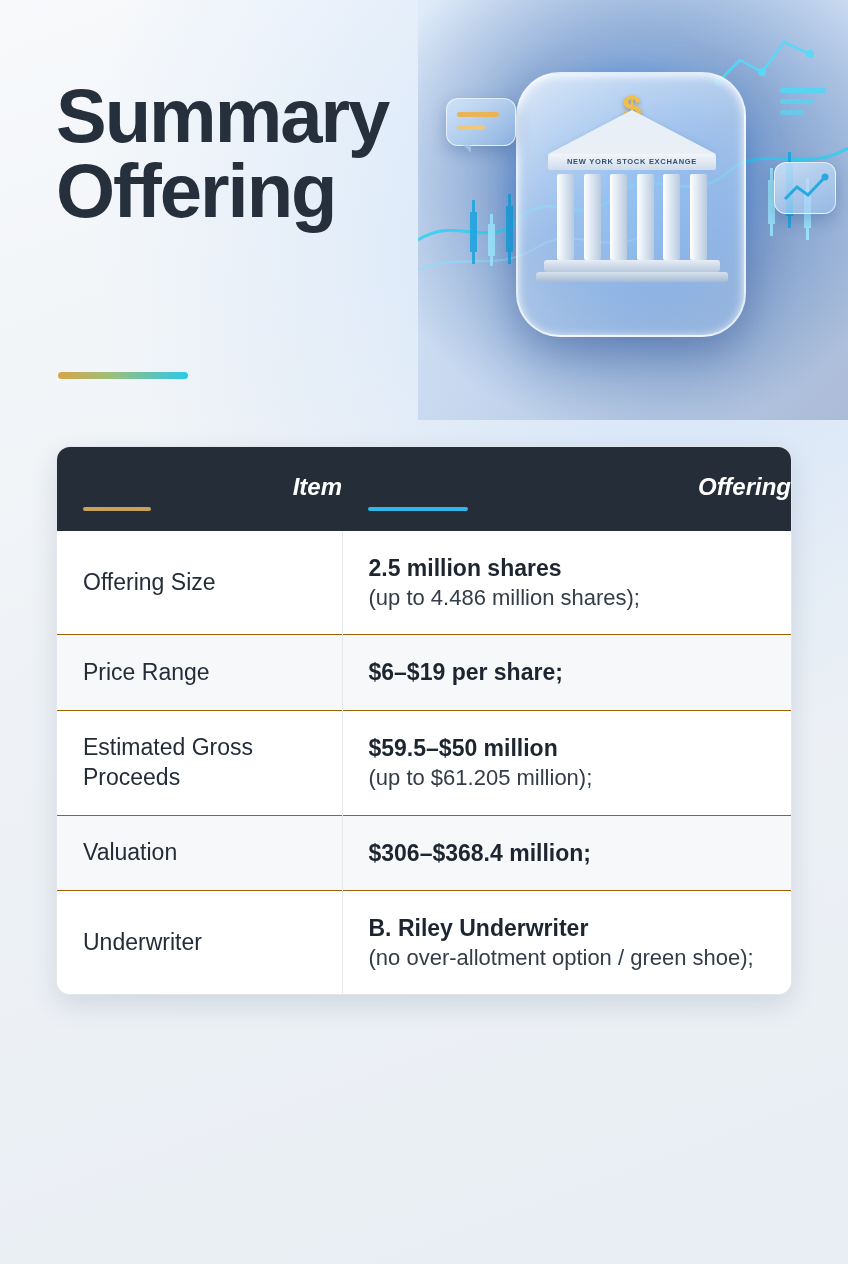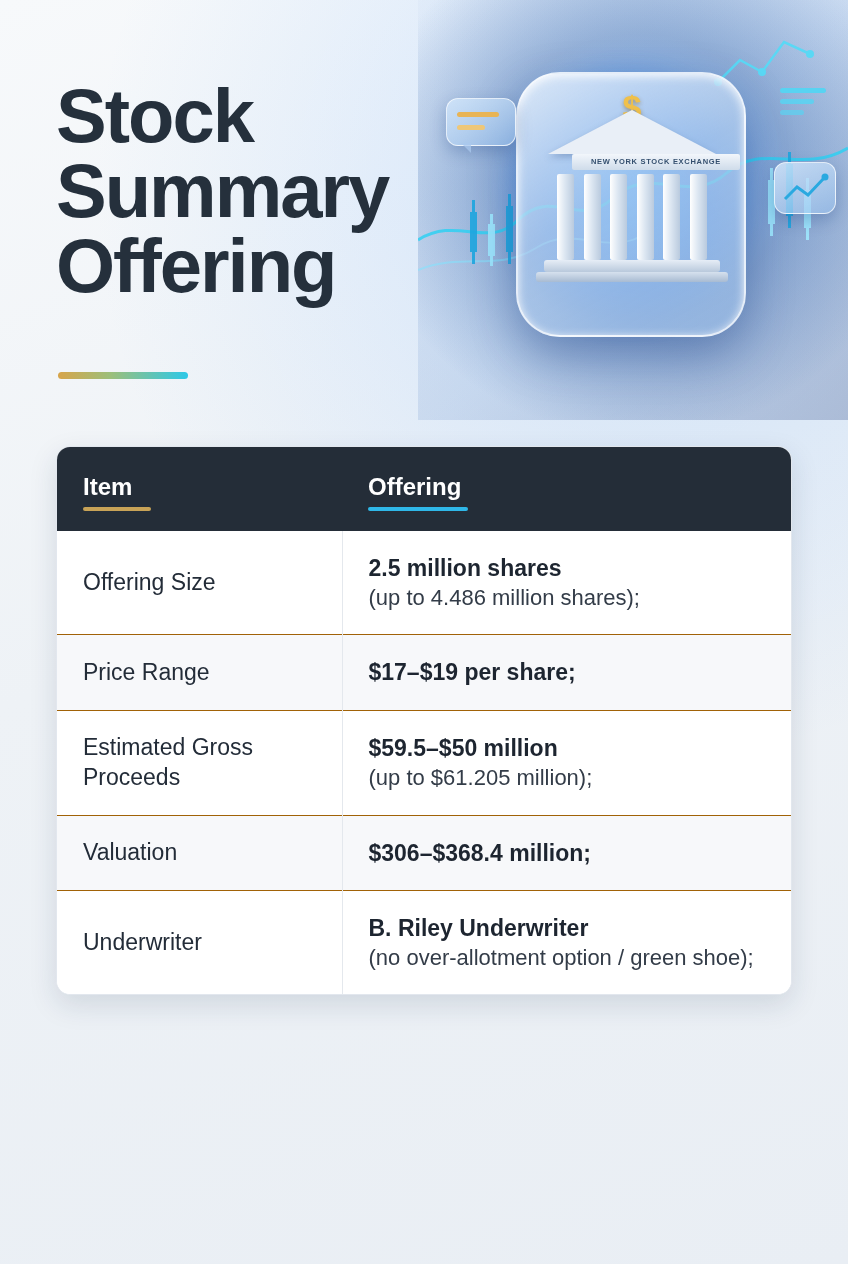--- a/index.html
+++ b/index.html
@@ -111,21 +111,20 @@
     position: absolute; left: 50%; top: 44px; transform: translateX(-50%);
     width: 168px; height: 16px;
     background: linear-gradient(180deg,#f2f6fb,#cfdcea);
     border-radius: 2px;
     color: #35506f;
     font-size: 7.5px;
     letter-spacing: 0.7px;
     text-align: center;
     line-height: 16px;
     font-weight: bold;
-    margin-left: 24px;
   }
   .bldg-cols {
     position: absolute; left: 50%; top: 64px; transform: translateX(-50%);
     width: 150px; height: 86px;
     display: flex; justify-content: space-between;
   }
   .bldg-cols i {
     display: block; width: 17px; height: 86px;
     background: linear-gradient(90deg, #ffffff 0%, #dde7f2 45%, #b9cade 100%);
     border-radius: 2px;
@@ -192,26 +191,27 @@
     box-shadow: 0 10px 28px rgba(25,45,80,0.13);
     background: #ffffff;
     border: 1px solid #e2e7ee;
   }
 
   table { width: 100%; border-collapse: collapse; table-layout: fixed; }
 
   thead th {
     background: #242d38;
     color: #ffffff;
-    text-align: left;
+    text-align: right;
     font-size: 24px;
     font-weight: bold;
     padding: 26px 0 30px 26px;
     vertical-align: top;
     position: relative;
+    font-style: italic;
   }
   thead th .hdr-rule {
     position: absolute;
     left: 26px;
     bottom: 20px;
     width: 68px;
     height: 4px;
     border-radius: 2px;
   }
   thead th.col-item .hdr-rule { background: #c8a357; }
@@ -317,21 +317,20 @@
       </div>
 
       <div class="bars">
         <i></i>
           <i></i>
           <i></i>
       </div>
     </div>
 
     <h1 class="hero-title">
-      <span class="line">Stock</span>
       <span class="line">Summary</span>
       <span class="line">Offering</span>
     </h1>
     <div class="title-underline"></div>
   </div>
 
   <div class="table-wrap">
     <table>
       <colgroup>
         <col class="c-item">
@@ -353,21 +352,21 @@
         <tr>
           <td class="item">Offering Size</td>
           <td class="details">
             <span class="strong">2.5 million shares</span>
             <span class="sub">(up to 4.486 million shares);</span>
           </td>
         </tr>
         <tr>
           <td class="item">Price Range</td>
           <td class="details">
-            <span class="strong">$17–$19 per share;</span>
+            <span class="strong">$6–$19 per share;</span>
           </td>
         </tr>
         <tr>
           <td class="item">Estimated Gross Proceeds</td>
           <td class="details">
             <span class="strong">$59.5–$50 million</span>
             <span class="sub">(up to $61.205 million);</span>
           </td>
         </tr>
         <tr>

